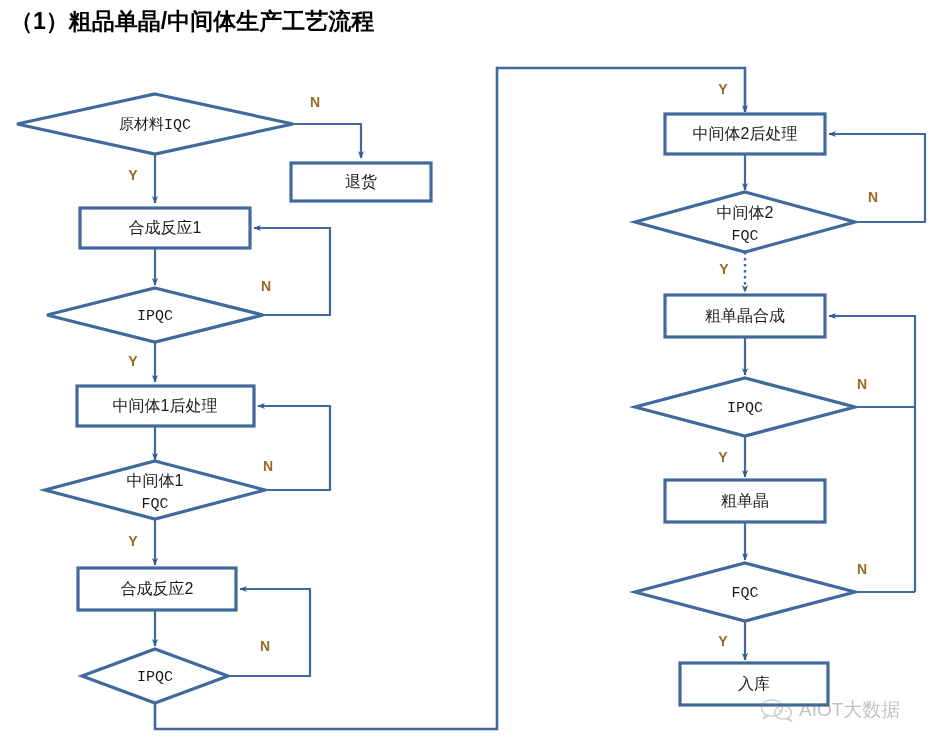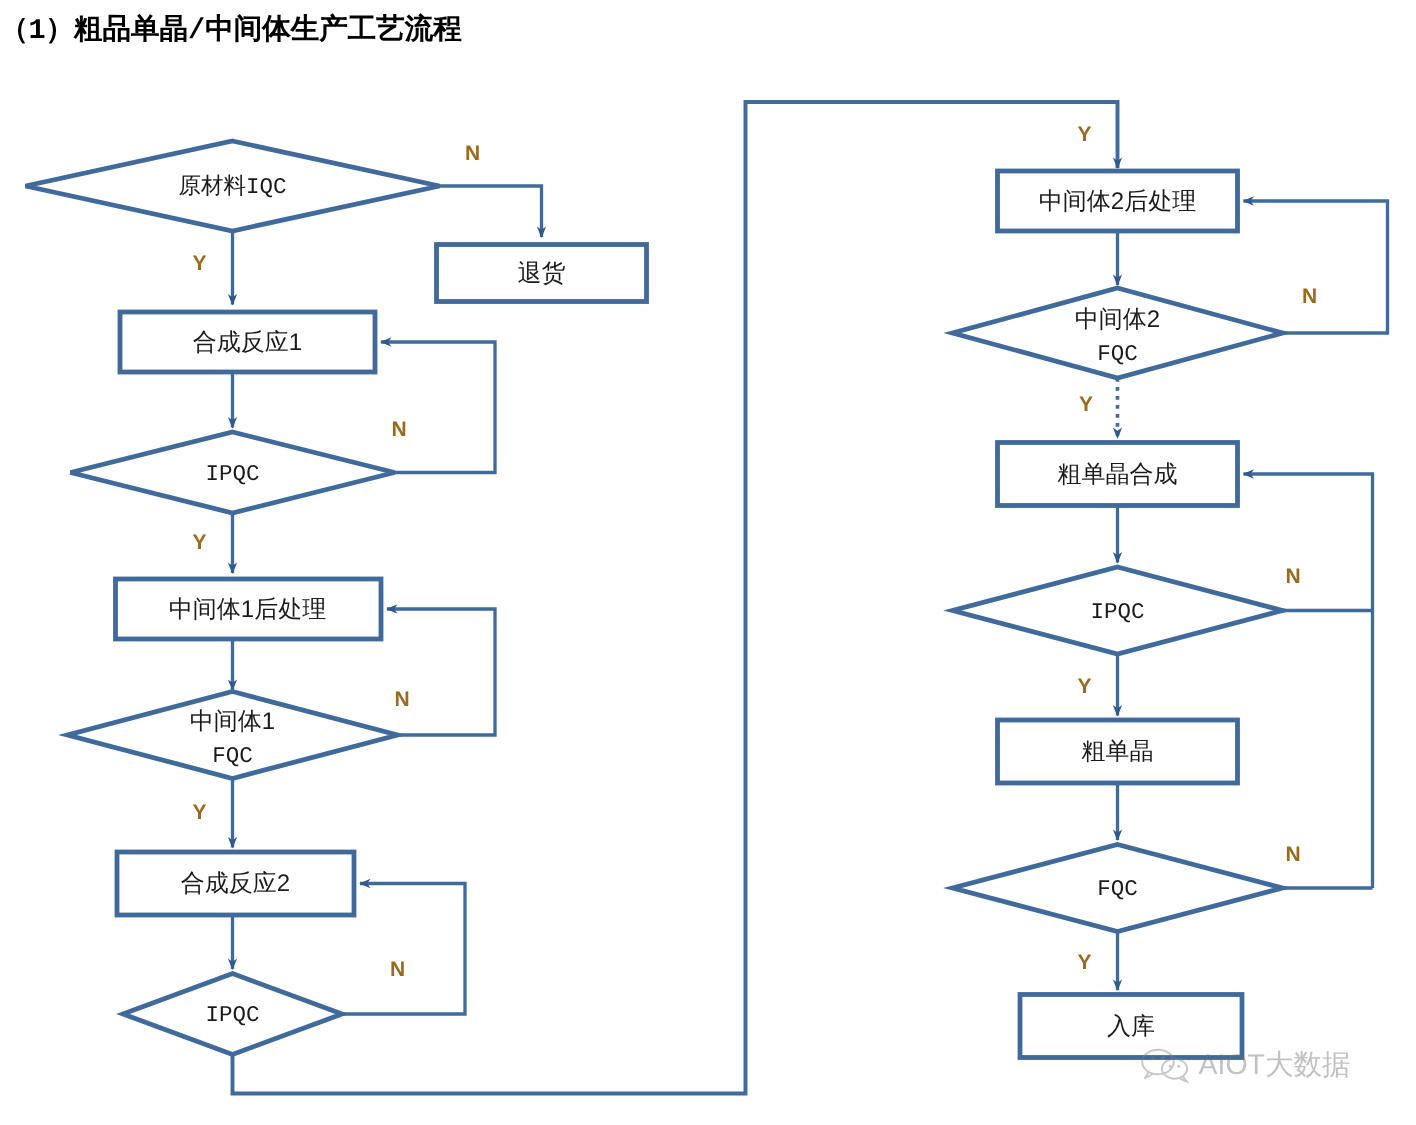--- a/index.html
+++ b/index.html
@@ -6,24 +6,24 @@
   html,body{margin:0;padding:0;background:#ffffff;}
   body{
     width:944px;height:750px;
     font-family:"Liberation Sans","DejaVu Sans",sans-serif;
     color:#000;
     position:relative;
     overflow:hidden;
   }
   #page-title{
     position:absolute;
-    left:0; top:6px;
-    font-family:Liberation Mono, monospace;
+    left:10px; top:6px;
+    font-family:Liberation Sans, sans-serif;
     font-weight:bold;
-    font-size:19px;
+    font-size:23px;
     letter-spacing:0px;
     white-space:nowrap;
   }
   #flow-canvas{
     position:absolute;
     left:0; top:0;
     width:944px; height:750px;
   }
   .shape-label{
     font-family:"Liberation Sans","DejaVu Sans",sans-serif;

